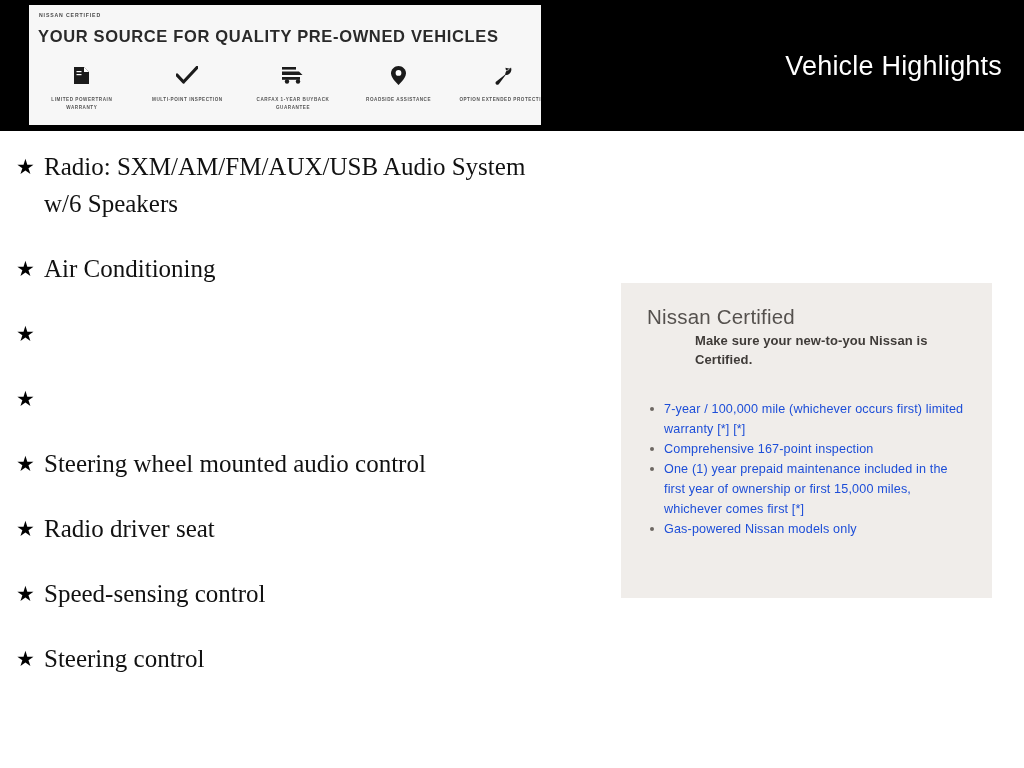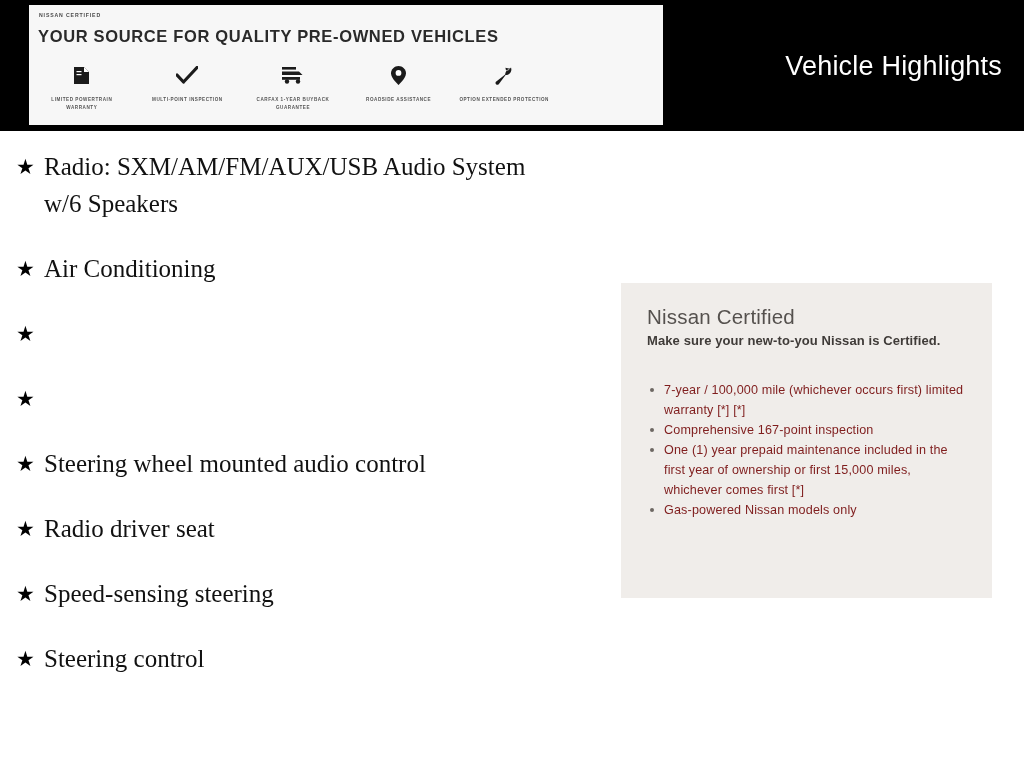--- a/index.html
+++ b/index.html
@@ -36,21 +36,21 @@
     line-height: 32px;
     white-space: nowrap;
     text-align: right;
   }
 
   
   #cpo-banner {
     position: absolute;
     left: 29px;
     top: 5px;
-    width: 634px;
+    width: 512px;
     height: 120px;
     background: #f7f7f7;
     overflow: hidden;
   }
   #cpo-eyebrow {
     position: absolute;
     left: 10px;
     top: 7px;
     font-size: 5.2px;
     font-weight: bold;
@@ -155,33 +155,34 @@
     line-height: 24px;
   }
   #certified-subtitle {
     margin-top: 2px;
     font-size: 13px;
     font-weight: bold;
     color: #3f3b38;
     line-height: 19px;
     letter-spacing: 0.1px;
     max-width: 300px;
+    margin-left: 48px;
   }
   #certified-bullets {
     margin: 0;
     padding: 0;
     list-style: none;
     margin-top: 30px;
   }
   #certified-bullets li {
     position: relative;
     padding-left: 17px;
     font-size: 12.6px;
     line-height: 20px;
-    color: #7f1d1d;
+    color: #1d4ed8;
     letter-spacing: 0.15px;
     margin-bottom: 0;
   }
   #certified-bullets li::before {
     content: "";
     position: absolute;
     left: 3px;
     top: 8px;
     width: 4px;
     height: 4px;
@@ -284,21 +285,21 @@
     <span class="highlight-text">Steering wheel mounted audio control</span>
   </div>
 
   <div class="highlight-item">
     <span class="highlight-star">★</span>
     <span class="highlight-text">Radio driver seat</span>
   </div>
 
   <div class="highlight-item">
     <span class="highlight-star">★</span>
-    <span class="highlight-text">Speed-sensing steering</span>
+    <span class="highlight-text">Speed-sensing control</span>
   </div>
 
   <div class="highlight-item">
     <span class="highlight-star">★</span>
     <span class="highlight-text">Steering control</span>
   </div>
 
 </div>
 
 <div id="certified-panel">

